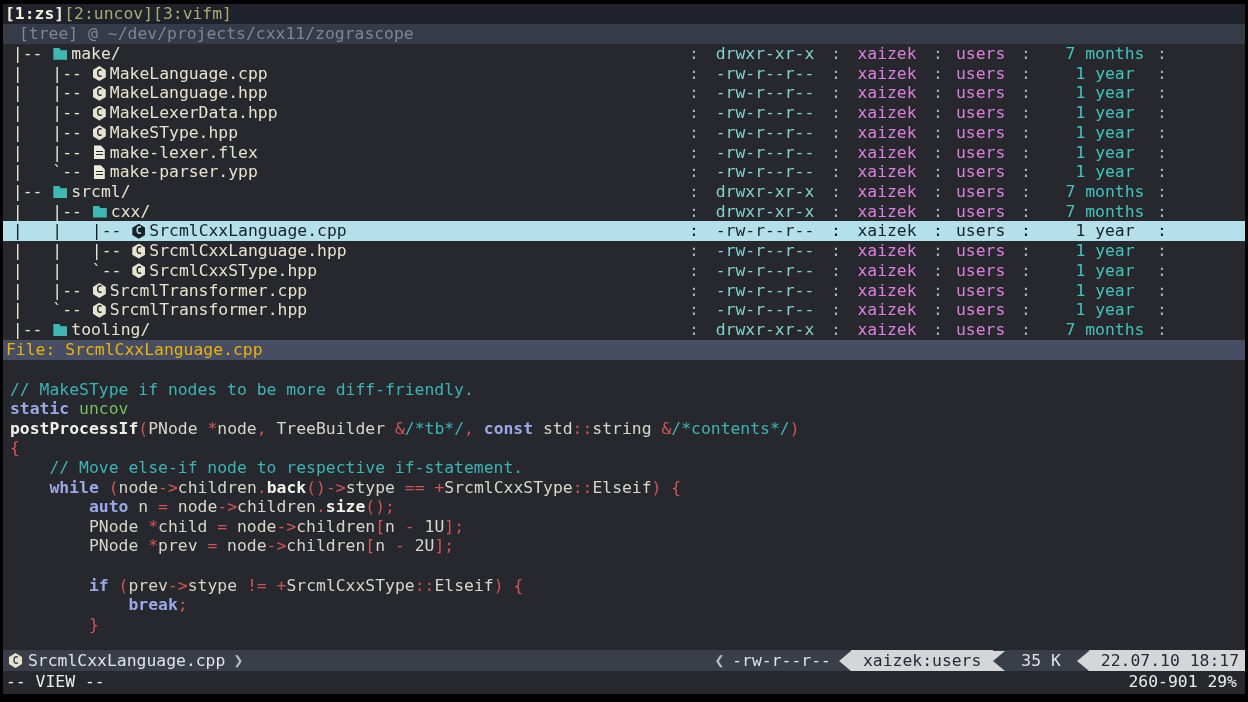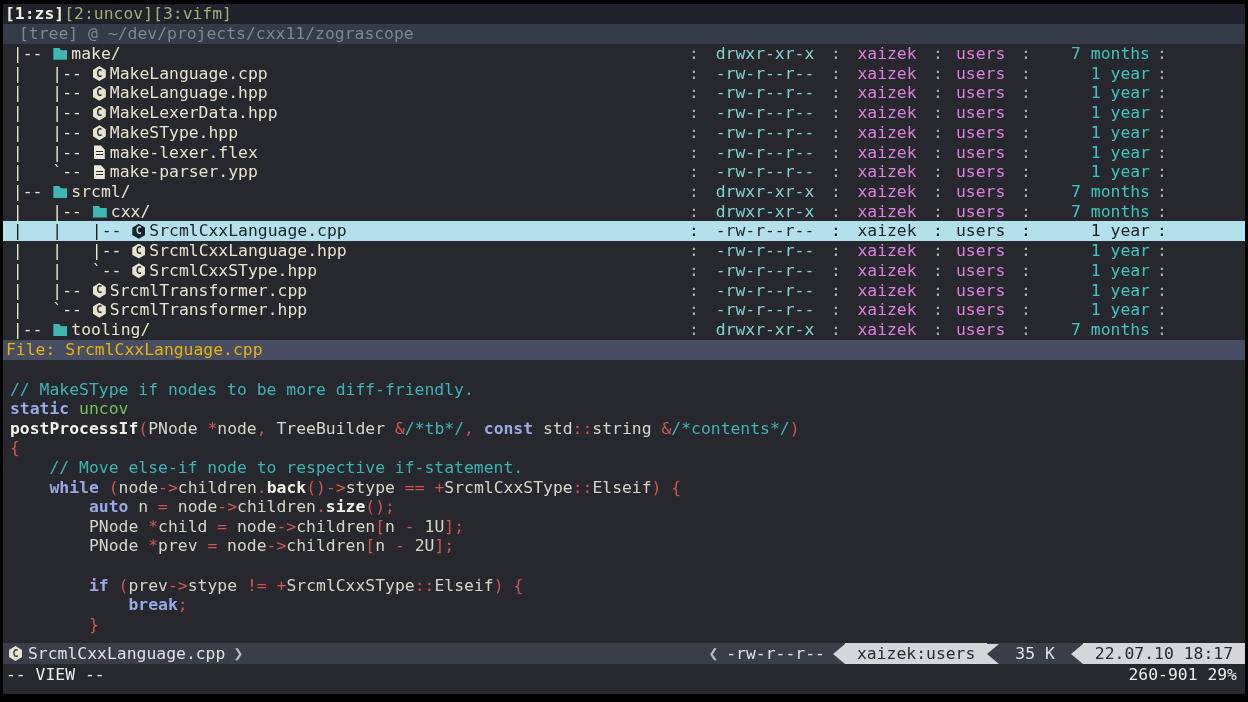--- a/index.html
+++ b/index.html
@@ -35,21 +35,21 @@
   .row{height:19.73px;line-height:19.73px;display:flex;white-space:pre;--rowbg:var(--bg);}
   .row.cursor{background:var(--cursor-bg);--rowbg:var(--cursor-bg);}
   .row.cursor span{color:var(--cursor-fg) !important;}
   .rleft{flex:1;display:flex;align-items:center;white-space:pre;overflow:hidden;}
   .tx{color:var(--cream);}
   .cell{flex:none;overflow:hidden;}
   .c-sep{width:24px;text-align:center;color:var(--sep);}
   .c-perm{width:118px;text-align:center;color:var(--perm);}
   .c-owner{width:78px;text-align:center;color:var(--owner);}
   .c-group{width:64px;text-align:left;padding-left:6px;color:var(--owner);}
-  .c-date{width:112px;text-align:right;padding-left:22px;color:var(--date);}
+  .c-date{width:112px;text-align:center;padding-left:22px;color:var(--date);}
   .c-size{width:71px;text-align:right;padding-right:7px;color:var(--size);margin-top:24px;}
 
   
   .folder-ic{display:inline-block;width:14px;height:12px;background:var(--teal-folder);flex:none;
              clip-path:polygon(0 0,42% 0,54% 20%,100% 20%,100% 100%,0 100%);margin:0 4px 0 1px;}
   .cpp-ic{display:inline-flex;width:13px;height:15px;background:currentColor;flex:none;
           clip-path:polygon(50% 0,100% 26%,100% 74%,50% 100%,0 74%,0 26%);
           align-items:center;justify-content:center;margin:0 4px 0 1px;color:var(--cream);}
   .cpp-ic i{font-style:normal;font-weight:bold;font-size:10px;line-height:1;color:var(--rowbg);}
   .row.cursor .cpp-ic{background:var(--cursor-fg);color:var(--cursor-fg);}
@@ -75,25 +75,25 @@
   .sbar{height:21px;line-height:21px;background:var(--sbar-bg);display:flex;align-items:center;
         color:#dfe2e6;white-space:pre;flex:none;--rowbg:var(--sbar-bg);}
   .sbar .fname{margin-left:2px;}
   .sbar .chev{color:#b6bcc6;margin:0 8px;}
   .sbar .fill{flex:1;}
   .tri{width:0;height:0;border-top:10.5px solid transparent;border-bottom:10.5px solid transparent;flex:none;}
   .tri-to-light{border-right:12px solid var(--seg-light);}
   .tri-to-dark{border-right:12px solid var(--sbar-bg);background:var(--seg-light);}
   .seg-light{background:var(--seg-light);color:var(--seg-light-fg);padding:0 12px;flex:none;}
   .seg-dark{background:var(--sbar-bg);color:var(--seg-dark-fg);padding:0 16px;flex:none;}
-  .seg-last{}
+  .seg-last{padding-right:6px;}
   .sbar .cpp-ic{margin-left:6px;}
 
   
-  .mline{height:30px;line-height:21px;display:flex;justify-content:space-between;
+  .mline{height:23px;line-height:21px;display:flex;justify-content:space-between;
          padding:0 8px 0 3px;color:#ececec;white-space:pre;flex:none;}
 </style>
 </head>
 <body>
 
 <div class="screen">
   <div class="term">
 
     <div class="tmux"><span class="win active">[1:zs]</span><span class="win">[2:uncov]</span><span class="win">[3:vifm]</span></div>
 

